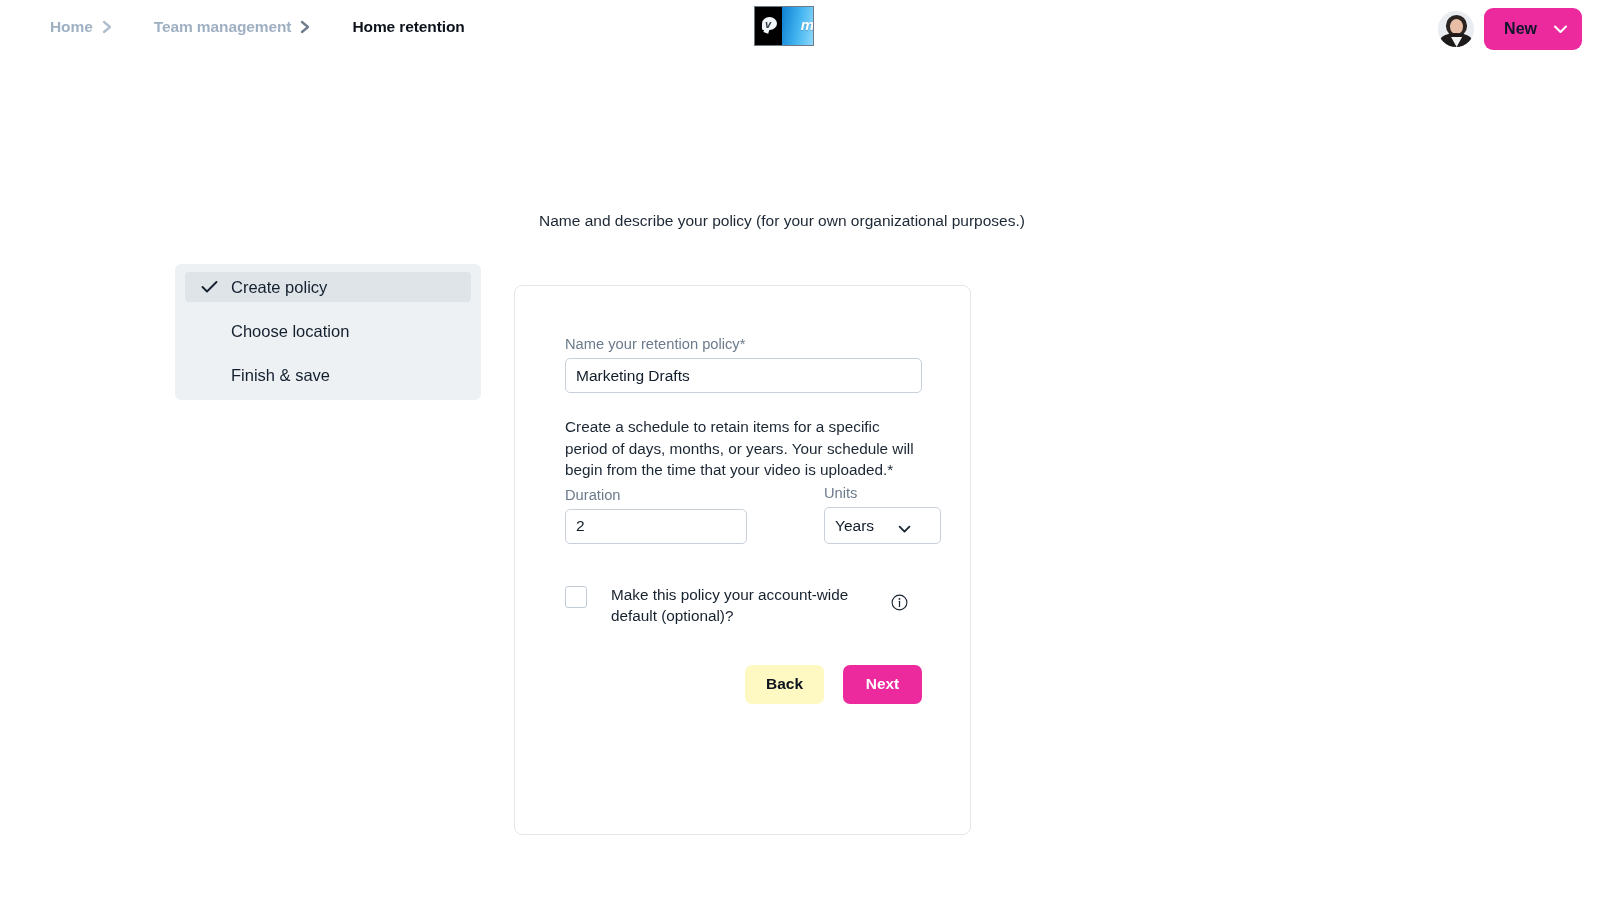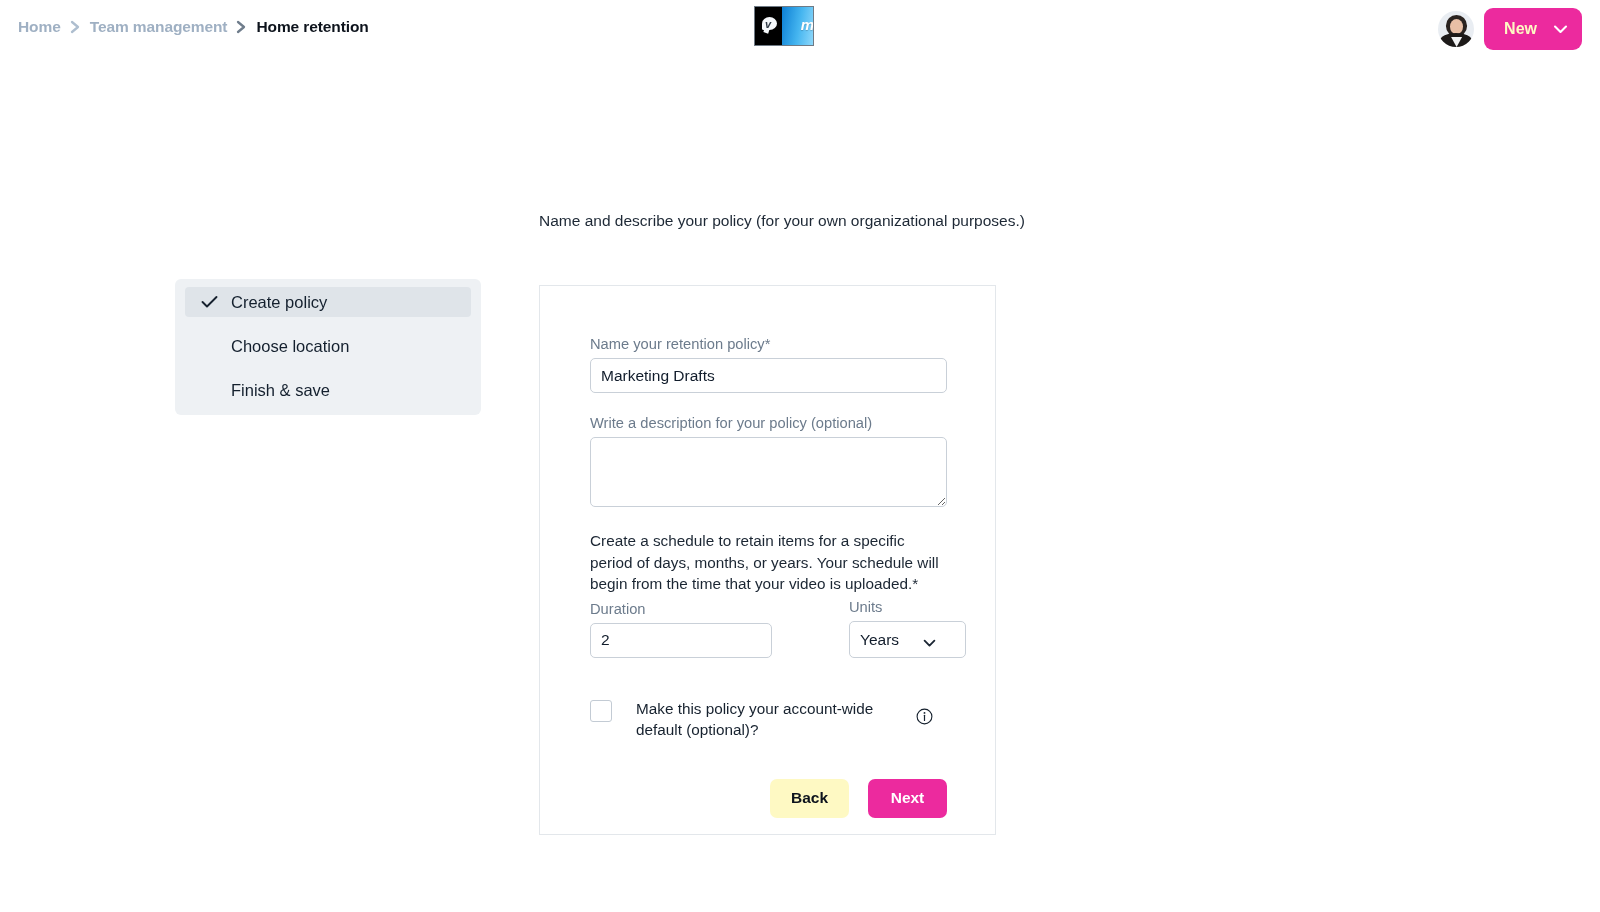--- a/index.html
+++ b/index.html
@@ -23,20 +23,21 @@
     position: absolute;
     left: 18px; top: 18px;
     display: flex; align-items: center;
     font-size: 15.5px;
     font-weight: 700;
     letter-spacing: -0.1px;
   }
   .crumb {
     color: #9fb0c3;
     white-space: nowrap;
+    margin-left: 32px;
   }
   .crumb.active { color: #0d131c; }
   .crumb-sep {
     margin: 0 9px;
     color: #aebecf;
     font-size: 13px;
     display: inline-flex;
     align-items: center;
   }
   .crumb-sep svg { display: block; }
@@ -138,36 +139,36 @@
     background: #f2f3f4;
     clip-path: polygon(50% 100%, 0 0, 100% 0);
   }
   .new-btn {
     height: 42px;
     min-width: 94px;
     padding: 0 14px 0 20px;
     background: #ec2a9e;
     border: none;
     border-radius: 9px;
-    color: #fef9c3;
+    color: #0f172a;
     font-size: 16px;
     font-weight: 700;
     font-family: "Liberation Sans", sans-serif;
     display: flex; align-items: center; justify-content: space-between;
     gap: 16px;
     cursor: pointer;
   }
   .new-btn .chev { display: flex; align-items: center; }
 
   
   .main { position: relative; width: 100%; height: 790px; }
 
   .stepper {
     position: absolute;
-    left: 175px; top: 221px;
+    left: 175px; top: 206px;
     width: 306px;
     background: #eef1f4;
     border-radius: 6px;
     padding: 8px 0 10px 0;
   }
   .step {
     height: 30px;
     display: flex; align-items: center;
     padding-left: 16px;
     font-size: 16.5px;
@@ -201,26 +202,26 @@
     letter-spacing: -0.2px;
   }
   .page-sub {
     font-size: 15.5px;
     color: #1d2835;
     margin: 4px 0 0 0;
   }
 
   .card {
     position: absolute;
-    left: 539px; top: 227px;
+    left: 514px; top: 227px;
     width: 457px;
     height: 550px;
     background: #ffffff;
     border: 1px solid #e3e7eb;
-    border-radius: 0;
+    border-radius: 8px;
   }
   .card-inner { padding: 50px 50px 0 50px; }
 
   .field-label {
     font-size: 14.7px;
     color: #6c7b8c;
     margin-bottom: 6px;
   }
   .text-input {
     width: 357px;
@@ -425,24 +426,20 @@
   </div>
 
   <div class="card">
     <div class="card-inner">
 
       <div>
         <div class="field-label">Name your retention policy*</div>
         <input class="text-input" type="text" value="Marketing Drafts" style="">
       </div>
 
-      <div class="desc-block">
-        <div class="field-label">Write a description for your policy (optional)</div>
-        <textarea class="textarea" placeholder="" style=""></textarea>
-      </div>
 
       <div class="schedule-text">Create a schedule to retain items for a specific period of days, months, or years. Your schedule will begin from the time that your video is uploaded.*</div>
 
       <div class="duration-row">
         <div class="dur-col">
           <div class="field-label">Duration</div>
           <input class="number-input" type="text" value="2" style="">
         </div>
         <div class="units-col">
           <div class="field-label">Units</div>

